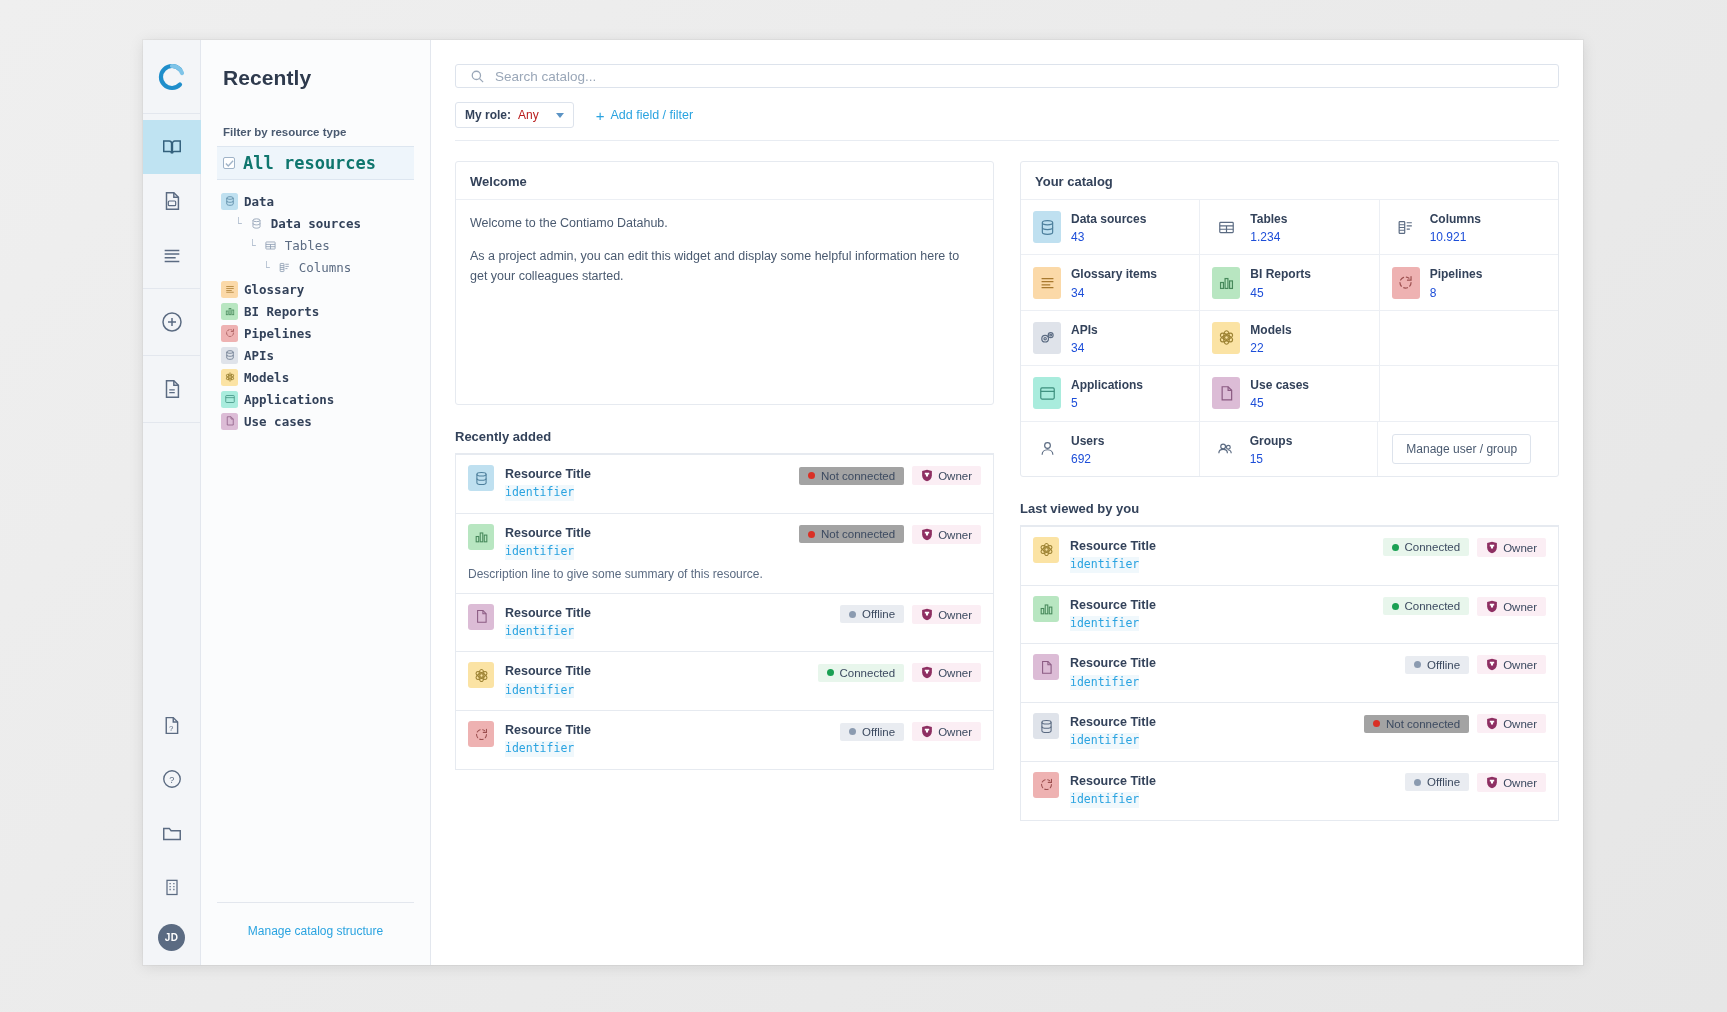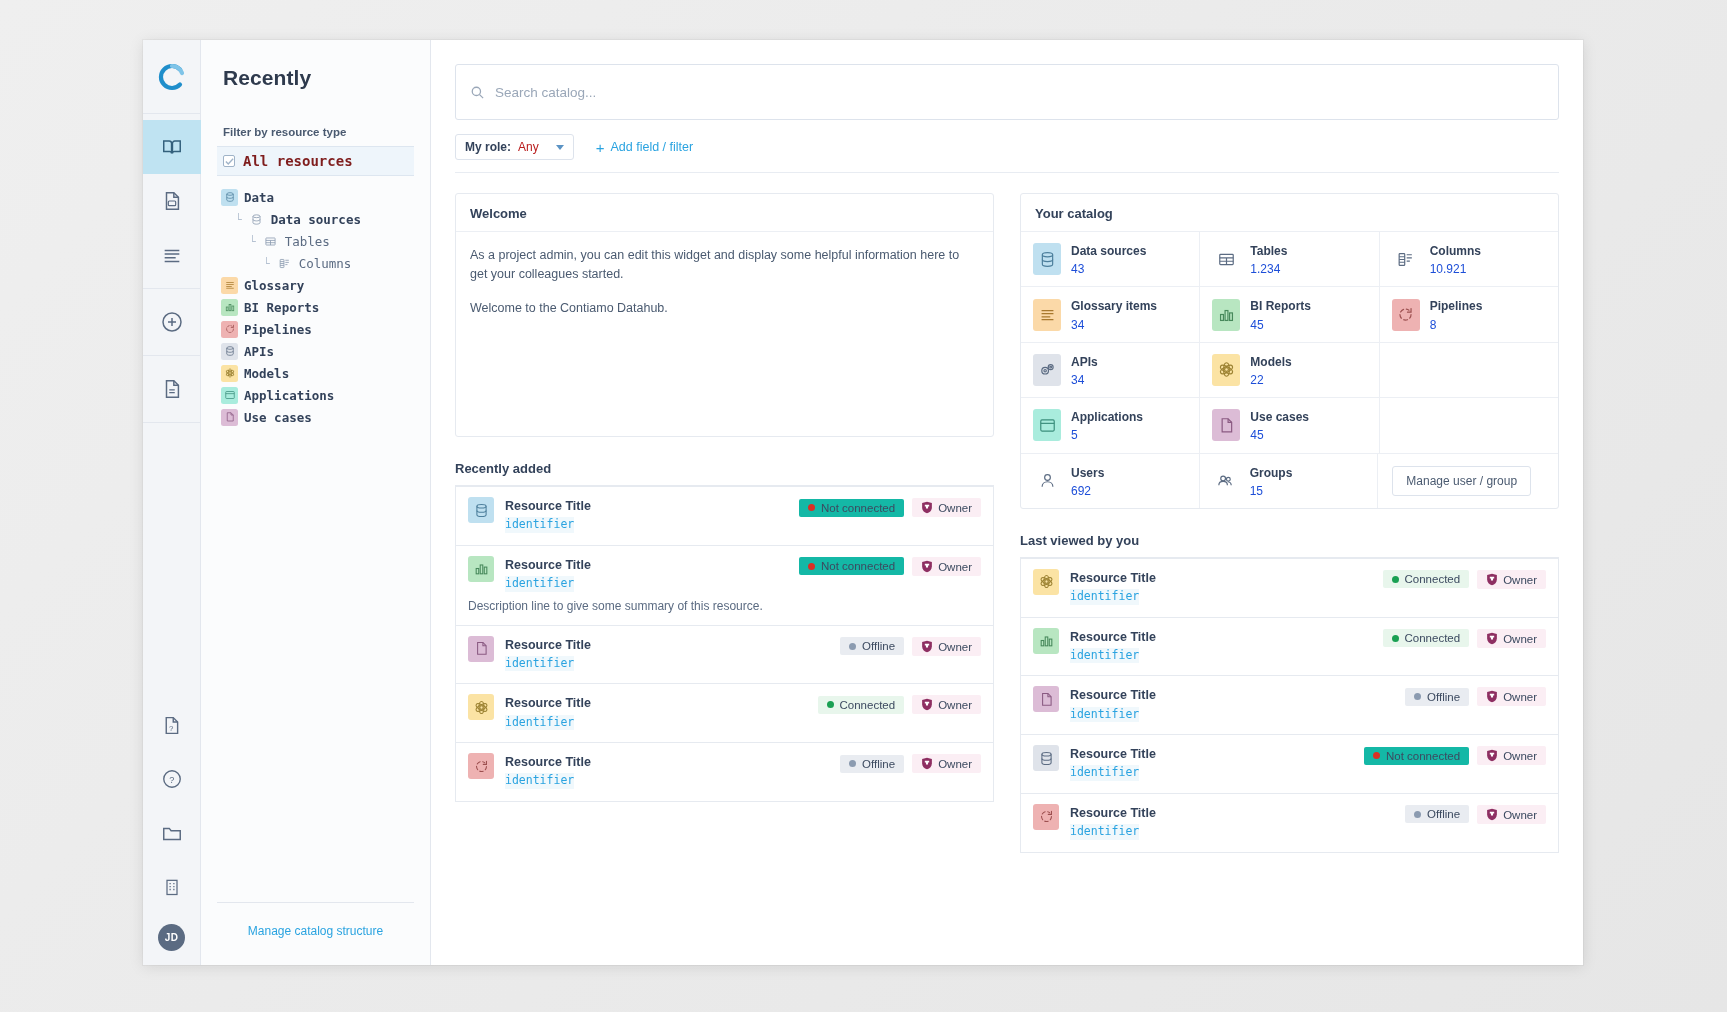--- a/index.html
+++ b/index.html
@@ -89,21 +89,21 @@
   .all-resources {
     display: flex; align-items: center; gap: 8px;
     background: #eef5fb;
     border-top: 1px solid #dde6f0;
     border-bottom: 1px solid #dde6f0;
     padding: 6px 6px;
     cursor: pointer;
   }
   .all-resources .label {
     font-family: "DejaVu Sans Mono", monospace;
-    font-size: 14px; font-weight: bold; color: #7f1d1d;
+    font-size: 17px; font-weight: bold; color: #0f766e;
   }
   .checkbox {
     width: 12px; height: 12px; border: 1px solid #9fb3c8;
     border-radius: 2px; background: #fff;
     display: flex; align-items: center; justify-content: center;
     flex: 0 0 12px;
   }
   .checkbox svg { display: block; }
 
   .tree { margin-top: 10px; }
@@ -141,21 +141,21 @@
   
   .main {
     flex: 1 1 auto;
     background: #fff;
     display: flex; flex-direction: column;
     padding: 0 24px;
     overflow: hidden;
   }
   .search-wrap { padding-top: 24px; }
   .searchbar {
-    height: 56px;
+    height: 24px;
     border: 1px solid #dde3ec; border-radius: 3px;
     display: flex; align-items: center; gap: 10px;
     padding: 0 14px;
     background: #fff;
   }
   .searchbar input {
     border: 0; outline: none; flex: 1 1 auto;
     font-size: 13.5px; color: #33425a;
     font-family: "Liberation Sans", sans-serif;
   }
@@ -258,21 +258,21 @@
     background: #f0f8fc;
     display: inline-block; line-height: 1.35;
   }
   .rc-badges { display: flex; align-items: center; gap: 8px; margin-top: 2px; }
   .badge {
     display: inline-flex; align-items: center; gap: 6px;
     font-size: 11.5px; padding: 3px 9px; border-radius: 2px;
     color: #3c4a60; white-space: nowrap;
   }
   .dot { width: 7px; height: 7px; border-radius: 50%; flex: 0 0 7px; }
-  .b-notconnected { background: #14b8a6; }
+  .b-notconnected { background: #a3a3a3; }
   .b-notconnected .dot { background: #d93025; }
   .b-connected { background: #e8f6ec; }
   .b-connected .dot { background: #1aa053; }
   .b-offline { background: #e9ecf1; }
   .b-offline .dot { background: #8b9bb0; }
   .b-owner { background: #fbeef4; gap: 5px; align-items: flex-end; }
   .rc-desc { font-size: 12px; color: #5b6b82; margin-top: 7px; }
 </style>
 </head>
 <body>
@@ -511,22 +511,22 @@
         <span>Add field / filter</span>
       </div>
     </div>
 
     <div class="cols">
 
       <div class="col">
         <div class="panel">
           <div class="panel-head">Welcome</div>
           <div class="welcome-body">
+            <p>Welcome to the Contiamo Datahub.</p>
             <p>As a project admin, you can edit this widget and display some helpful information here to get your colleagues started.</p>
-            <p>Welcome to the Contiamo Datahub.</p>
           </div>
         </div>
 
         <div class="list-head">Recently added</div>
         <div id="recently-added-list">
             <div class="rcard">
               <div class="rcard-top">
                 <span class="rc-ic" style="background:#bfe0f0">
                   <svg width="17" height="17" viewBox="0 0 24 24">
                     <ellipse cx="12" cy="6" rx="6.5" ry="2.6" fill="none" stroke="#4d7f9c" stroke-width="1.5"></ellipse>

